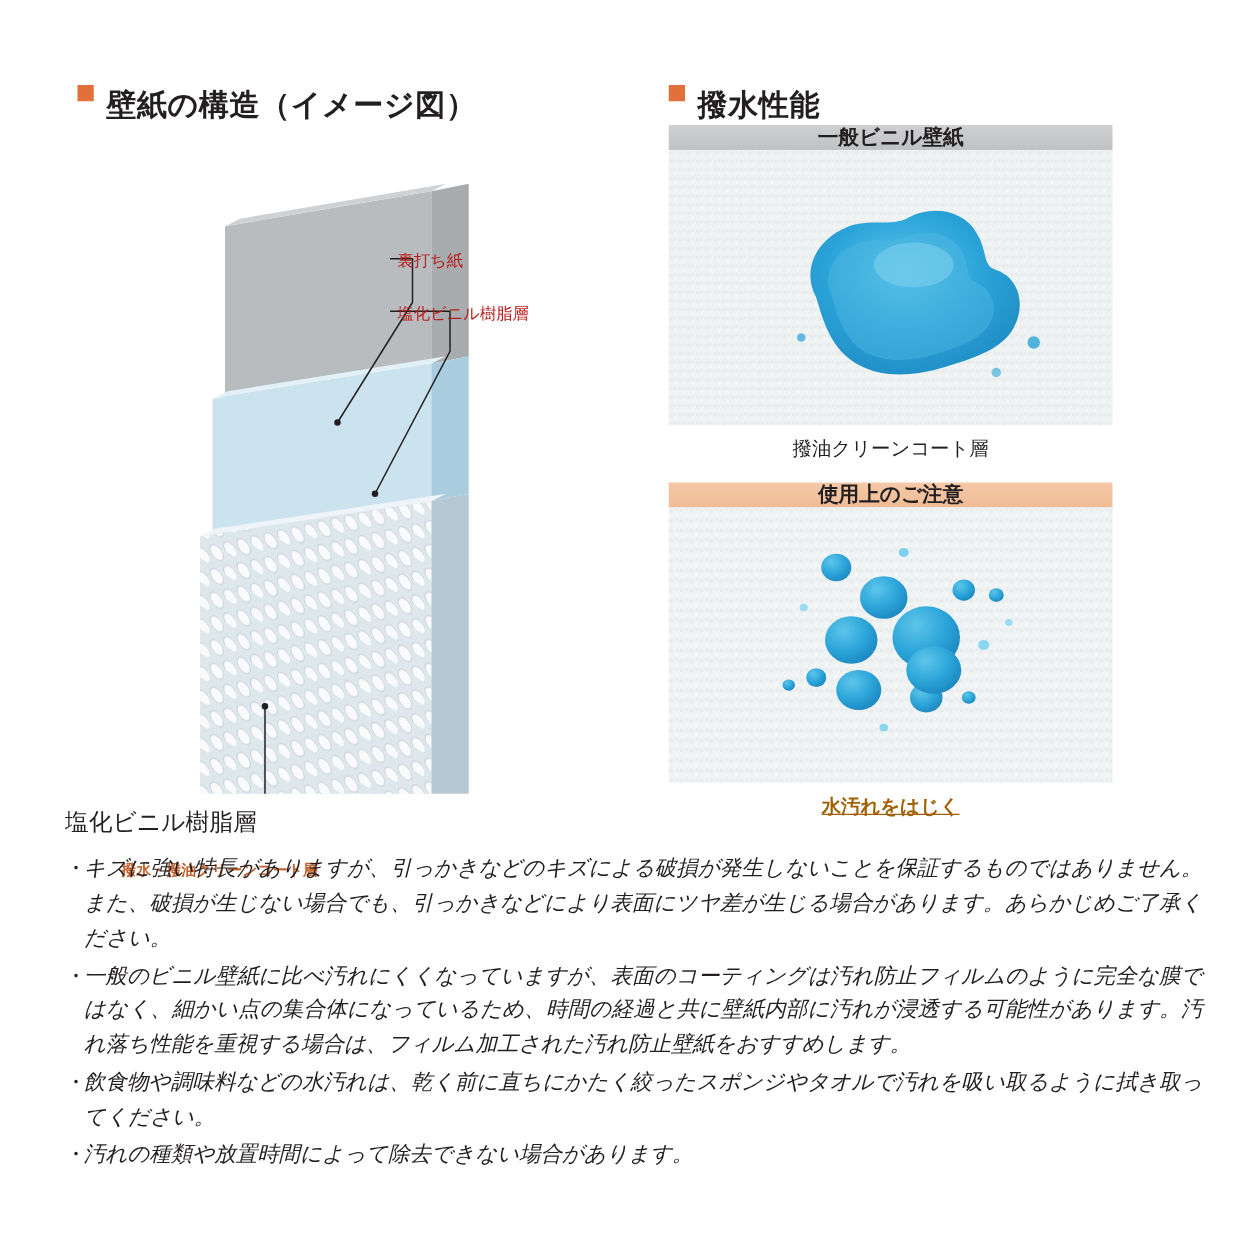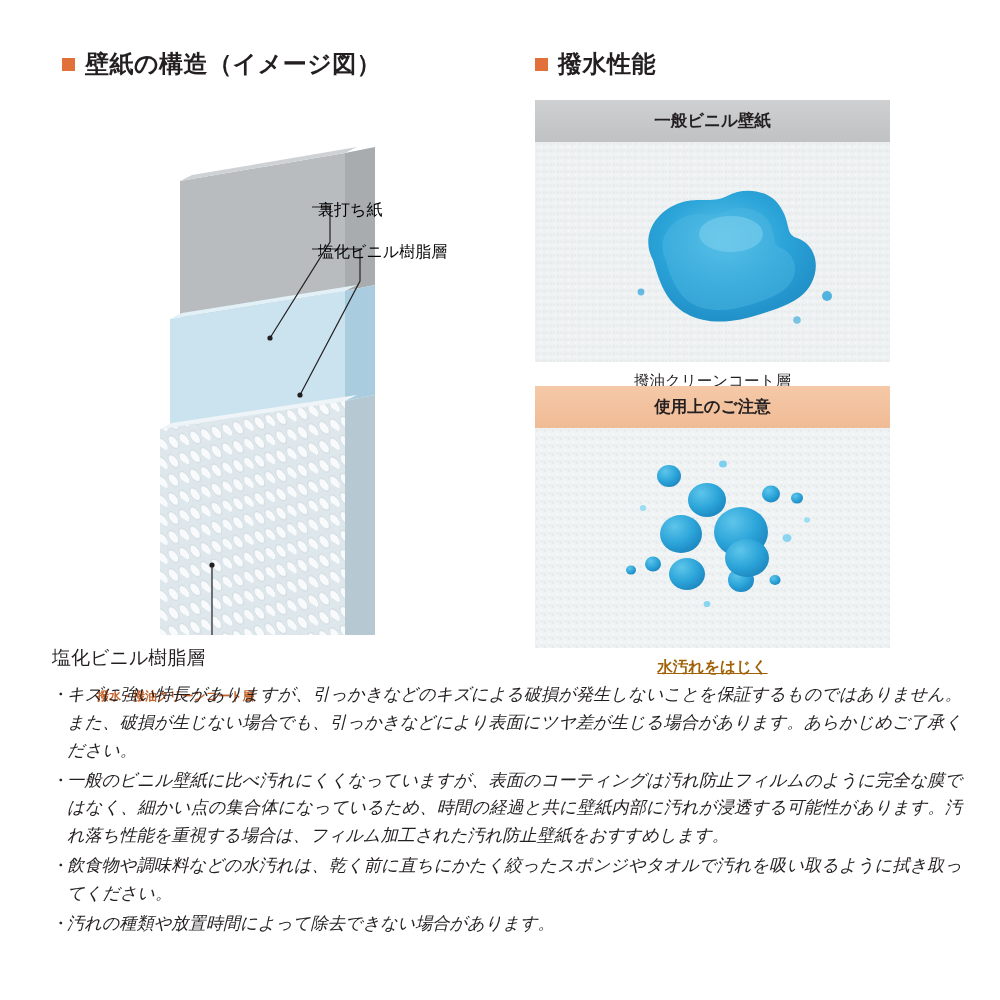--- a/index.html
+++ b/index.html
@@ -34,37 +34,38 @@
     height: 13px;
     background: #e2703a;
     flex: 0 0 auto;
   }
   .sec-title {
     font-size: 24px;
     font-weight: 700;
     letter-spacing: 0.5px;
     color: #231f20;
     white-space: nowrap;
+    margin-top: 20px;
   }
 
   #structure-head { left: 62px; top: 48px; }
   #water-head { left: 535px; top: 48px; }
 
   
   #structure-diagram {
     position: absolute;
     left: 60px;
     top: 95px;
     width: 460px;
     height: 540px;
   }
   .callout-label {
     position: absolute;
-    font-size: 16px;
-    color: #000000;
+    font-size: 13px;
+    color: #b91c1c;
     white-space: nowrap;
   }
   #label-backing { left: 258px; top: 105px; }
   #label-vinyl   { left: 258px; top: 147px; }
   #label-coat {
     left: 37px;
     top: 593px;
     color: #c4622c;
     font-weight: 700;
     font-size: 12px;
@@ -72,21 +73,21 @@
 
   
   .wr-panel {
     position: absolute;
     width: 355px;
   }
   #wr-top { left: 535px; top: 100px; }
   #wr-bottom { left: 535px; top: 386px; }
 
   .wr-bar {
-    height: 42px;
+    height: 20px;
     display: flex;
     align-items: center;
     justify-content: center;
     font-size: 16.5px;
     font-weight: 700;
     color: #231f20;
     text-align: right;
   }
   .wr-bar.gray {
     background: linear-gradient(to bottom, #cfd0d1, #bfc1c3);

